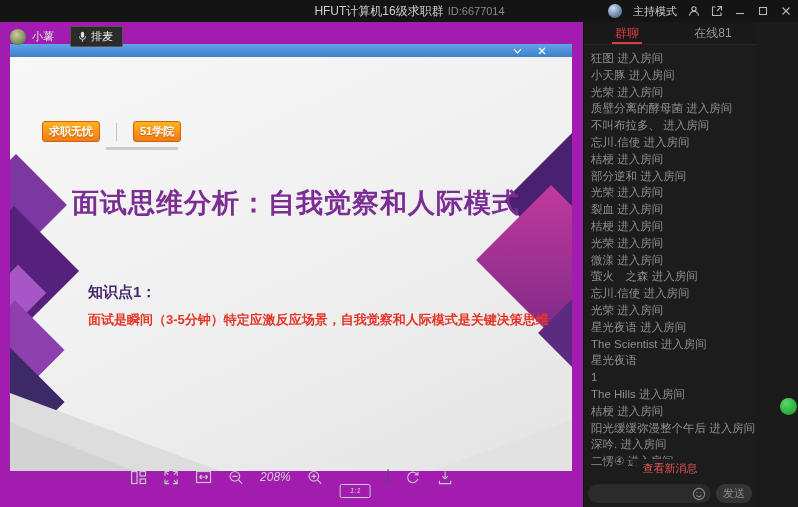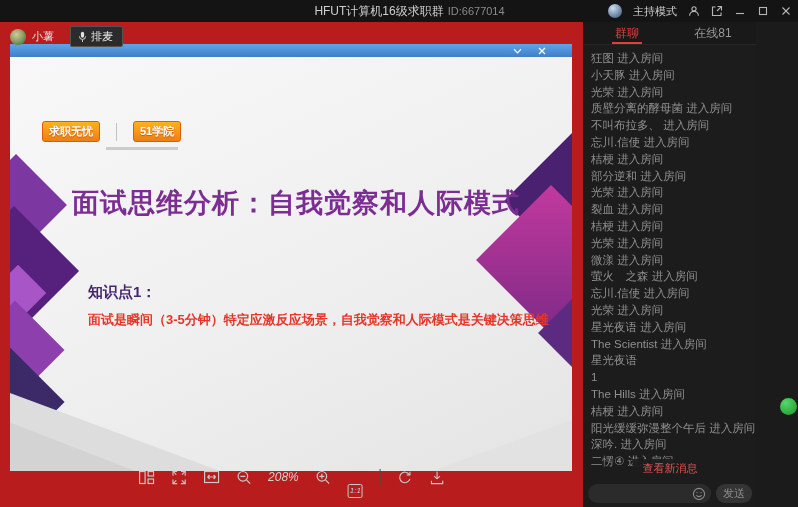--- a/index.html
+++ b/index.html
@@ -20,21 +20,21 @@
     position:absolute; right:6px; top:0; height:22px; display:flex;
     align-items:center; gap:11px;
   }
   .tb-avatar { width:14px; height:14px; border-radius:50%;
     background:radial-gradient(circle at 35% 30%,#cfe0ee,#6d86a8 60%,#3e5470); }
   .hostmode { font-size:11px; color:#cfcfcf; white-space:nowrap; }
   .tb-ic { display:flex; align-items:center; justify-content:center; width:12px; height:12px; cursor:default; }
   
   .bodyrow { position:absolute; top:22px; left:0; right:0; bottom:0; display:flex; }
   
-  .stage { position:relative; width:583px; height:485px; background:#b91c1c; }
+  .stage { position:relative; width:583px; height:485px; background:#a21caf; }
   .stage-top { position:absolute; top:4px; left:10px; display:flex; align-items:center; gap:6px; z-index:5; }
   .st-avatar { width:16px; height:16px; border-radius:50%;
     background:radial-gradient(circle at 40% 35%,#d8c79a,#7c9a5e 55%,#435c33); }
   .st-name { font-size:11px; color:#e3e3e3; }
   .mic-btn {
     margin-left:10px; display:flex; align-items:center; gap:4px;
     background:#2b2b2b; border:1px solid #545454; border-radius:2px;
     padding:2px 9px 2px 7px; font-size:11px; color:#ececec; cursor:pointer;
   }
   
@@ -84,21 +84,21 @@
   .point-text { position:absolute; left:78px; top:254px; width:468px; z-index:3;
     font-size:13px; font-weight:bold; color:#e53528; line-height:1.45; }
   
   .vtoolbar {
     position:absolute; bottom:9px; left:50%; transform:translateX(-50%);
     display:flex; align-items:center; gap:17px; z-index:5;font-style:italic;
   }
   .vtoolbar .ti { display:flex; align-items:center; justify-content:center; cursor:pointer; }
   .zoomlvl { font-size:12px; color:#d0d0d0; }
   .ratio-badge { font-size:8px; color:#c9c9c9; border:1px solid #c9c9c9; border-radius:2px;
-    padding:2px 1px; line-height:1;margin-top:28px; }
+    padding:2px 9px; line-height:1;margin-top:28px; }
   .tdiv { width:1px; height:16px; background:#4d4d4d; }
   
   .sidebar { position:relative; width:173px; height:485px; background:#1c1c1c;
     border-left:1px solid #0c0c0c; }
   .tabs { display:flex; height:23px; background:#191919; border-bottom:1px solid #262626; }
   .tab { flex:1; display:flex; align-items:center; justify-content:center;
     font-size:12px; color:#9a9a9a; position:relative; cursor:pointer; }
   .tab.active { color:#e03e3e; }
   .tab.active::after { content:""; position:absolute; bottom:0; left:50%;
     transform:translateX(-50%); width:30px; height:2px; background:#e03e3e; }

